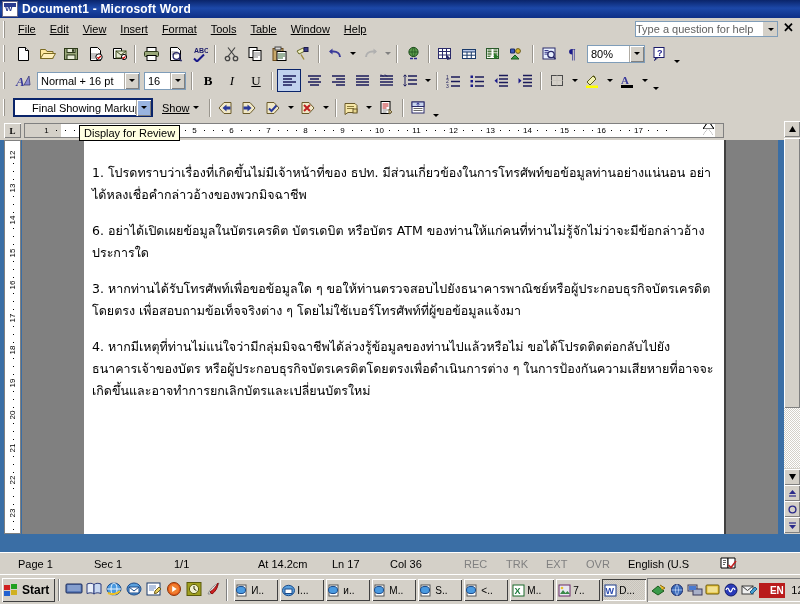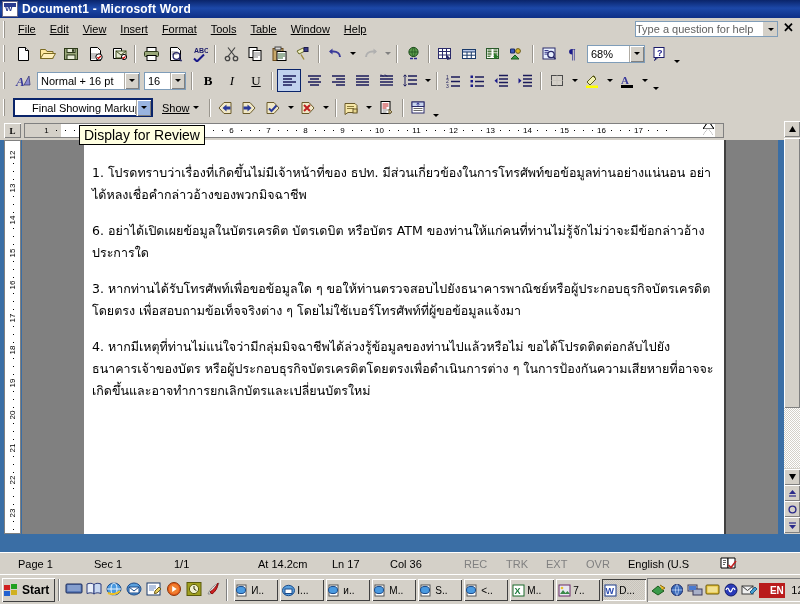--- a/index.html
+++ b/index.html
@@ -85,21 +85,21 @@
   .hruler{position:absolute;left:24px;top:2px;width:700px;height:15px;background:#fff;
     border:1px solid #808080;box-sizing:border-box;overflow:hidden;}
   .hruler .inactive{position:absolute;top:0;bottom:0;background:#d4d0c8;}
   .rulelbl{position:absolute;top:2px;font-size:8px;color:#000;font-family:"Liberation Sans",sans-serif;
     transform:translateX(-50%);line-height:10px;}
   .ruledot{position:absolute;top:6px;width:1px;height:1px;background:#000;}
   .rulerend{position:absolute;right:24px;top:2px;width:52px;height:15px;background:#d4d0c8;}
 
   .tooltip{
     position:absolute;left:79px;top:125px;padding:1px 4px;background:#ffffe1;
-    border:1px solid #000;font-size:14px;color:#000;z-index:40;white-space:nowrap;
+    border:1px solid #000;font-size:11px;color:#000;z-index:40;white-space:nowrap;
   }
 
   
   .vruler{position:absolute;left:4px;top:140px;width:17px;height:394px;background:#fff;
     border:1px solid #808080;box-sizing:border-box;overflow:hidden;}
   .vlbl{position:absolute;left:8px;font-size:8px;color:#000;transform:translate(-50%,-50%) rotate(-90deg);
     white-space:nowrap;line-height:8px;}
   .vdot{position:absolute;left:8px;width:1px;height:1px;background:#000;}
 
   
@@ -361,21 +361,21 @@
           <circle cx="10" cy="8.5" r="3.2" fill="none" stroke="#2a2a6a" stroke-width="1.3"></circle>
           <path d="M12.3 10.8l2.2 2.2" stroke="#2a2a6a" stroke-width="1.5"></path>
         </svg>
     </div>
     <div class="tbtn">
       <svg class="ico" viewBox="0 0 17 16">
           <text x="4" y="13" font-size="14" font-family="serif" fill="#1a1a8a">¶</text>
         </svg>
     </div>
     <div class="combo" style="width:58px;">
-      <div class="cval">68%</div>
+      <div class="cval">80%</div>
       <div class="cbtn">
           <i class="arrowdn"></i>
         </div>
     </div>
     <div class="tbtn">
       <svg class="ico" viewBox="0 0 17 16">
           <rect x="3" y="1.5" width="10" height="10" fill="#fff" stroke="#1a1a6a"></rect>
           <text x="6" y="10" font-size="9" font-weight="bold" font-family="sans-serif" fill="#1a1a8a">?</text>
           <path d="M5 11.5l-1.5 3 3.5-3z" fill="#fff" stroke="#1a1a6a"></path>
         </svg>

